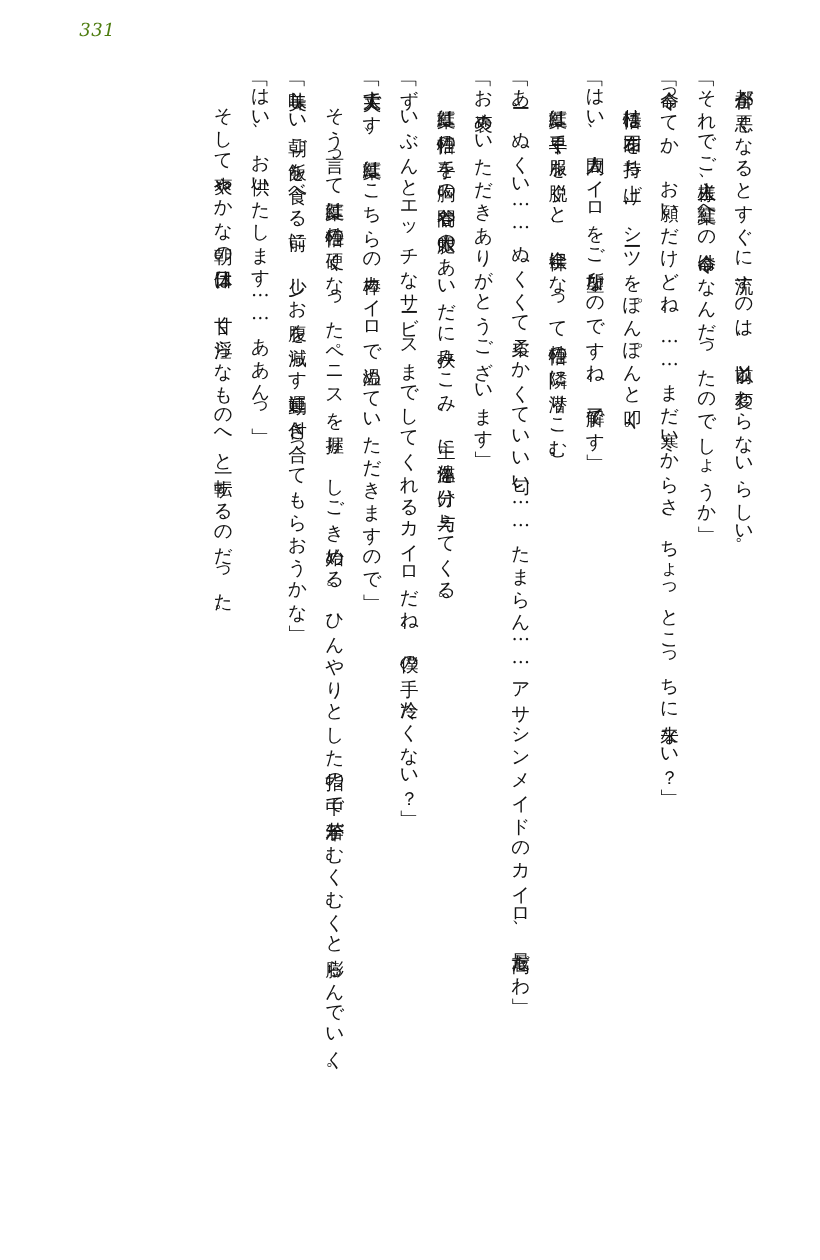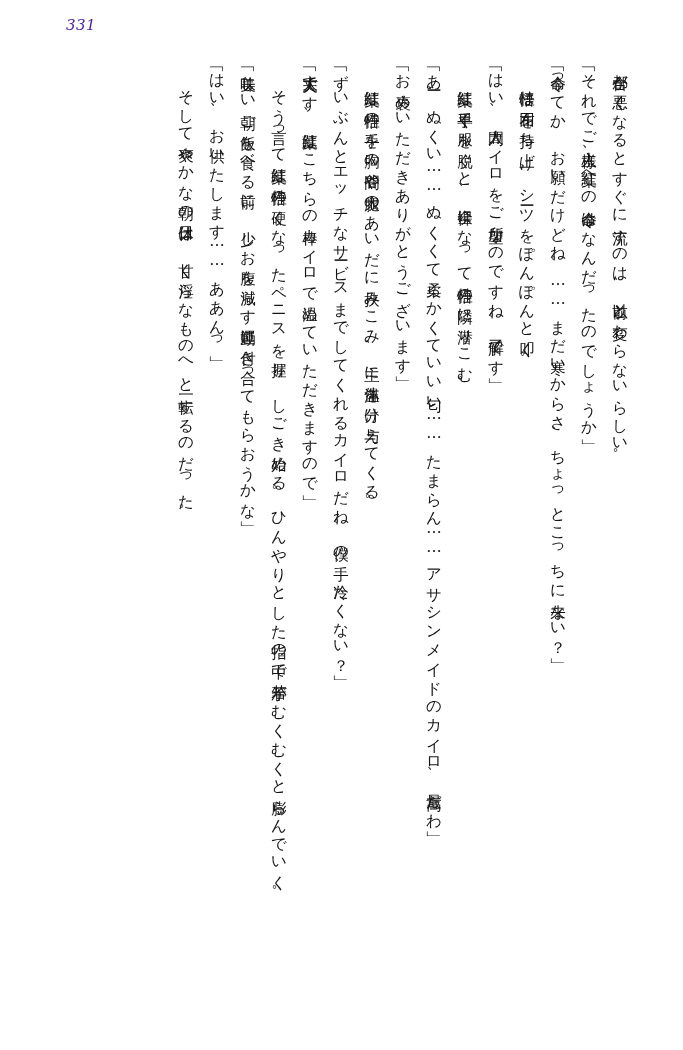--- a/index.html
+++ b/index.html
@@ -24,21 +24,21 @@
 
   
   #page-number {
     position: absolute;
     top: 16px;
     left: 66px;
     font-family: "DejaVu Serif", "Liberation Serif", serif;
     font-style: italic;
     font-size: 15px;
     letter-spacing: 0.5px;
-    color: #4c1d95;
+    color: #4d7c0f;
   }
 
   
   #body-text {
     position: absolute;
     top: 62px;
     right: 48px;
     bottom: 42px;
     left: 40px;
     writing-mode: vertical-rl;

